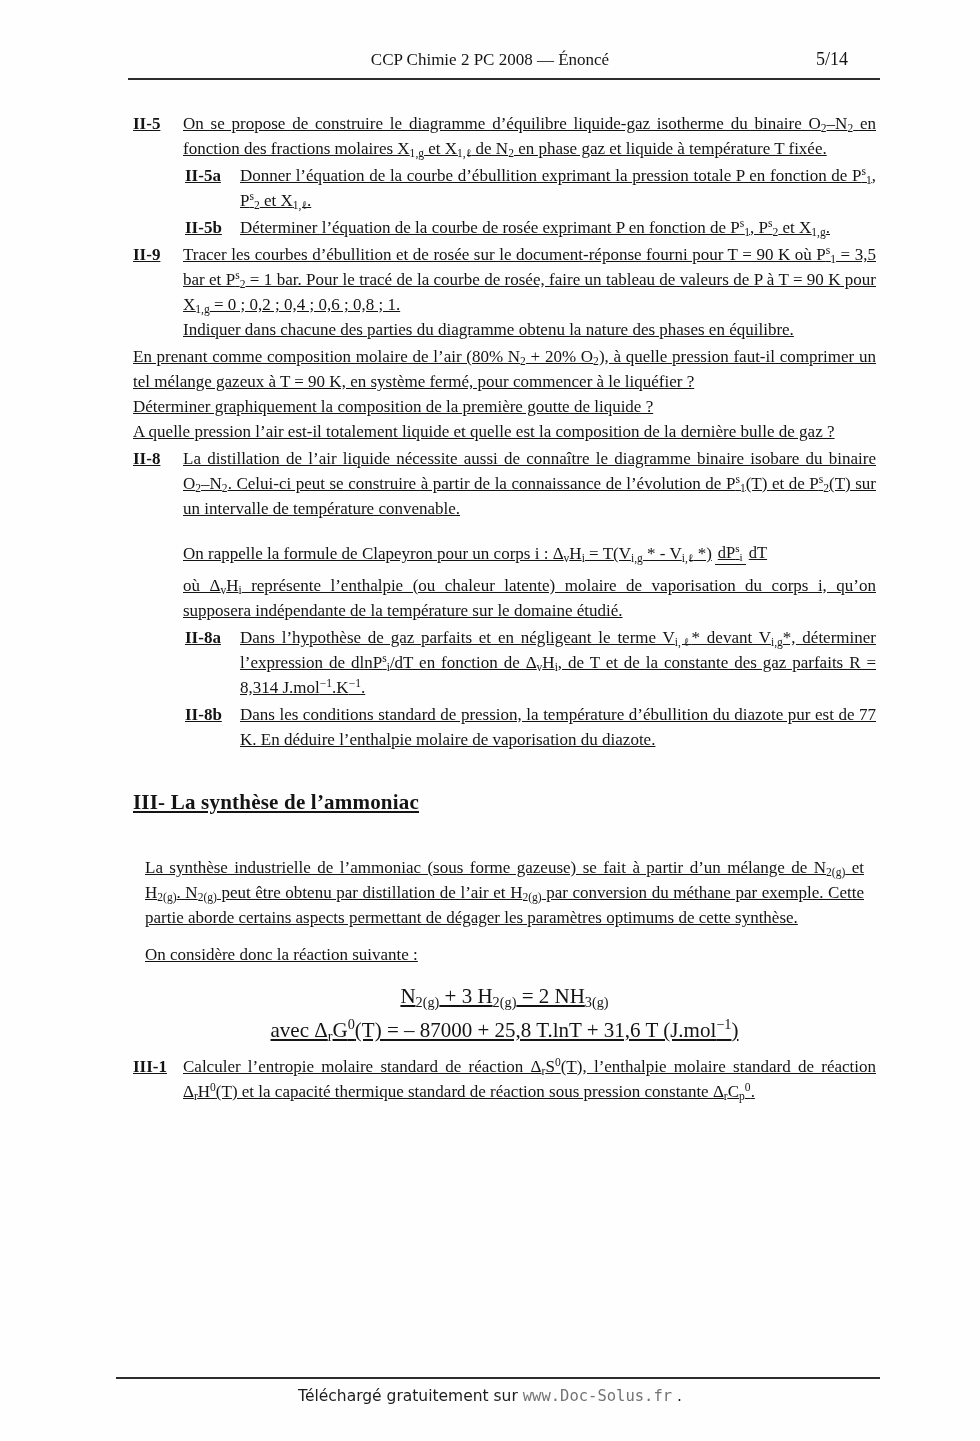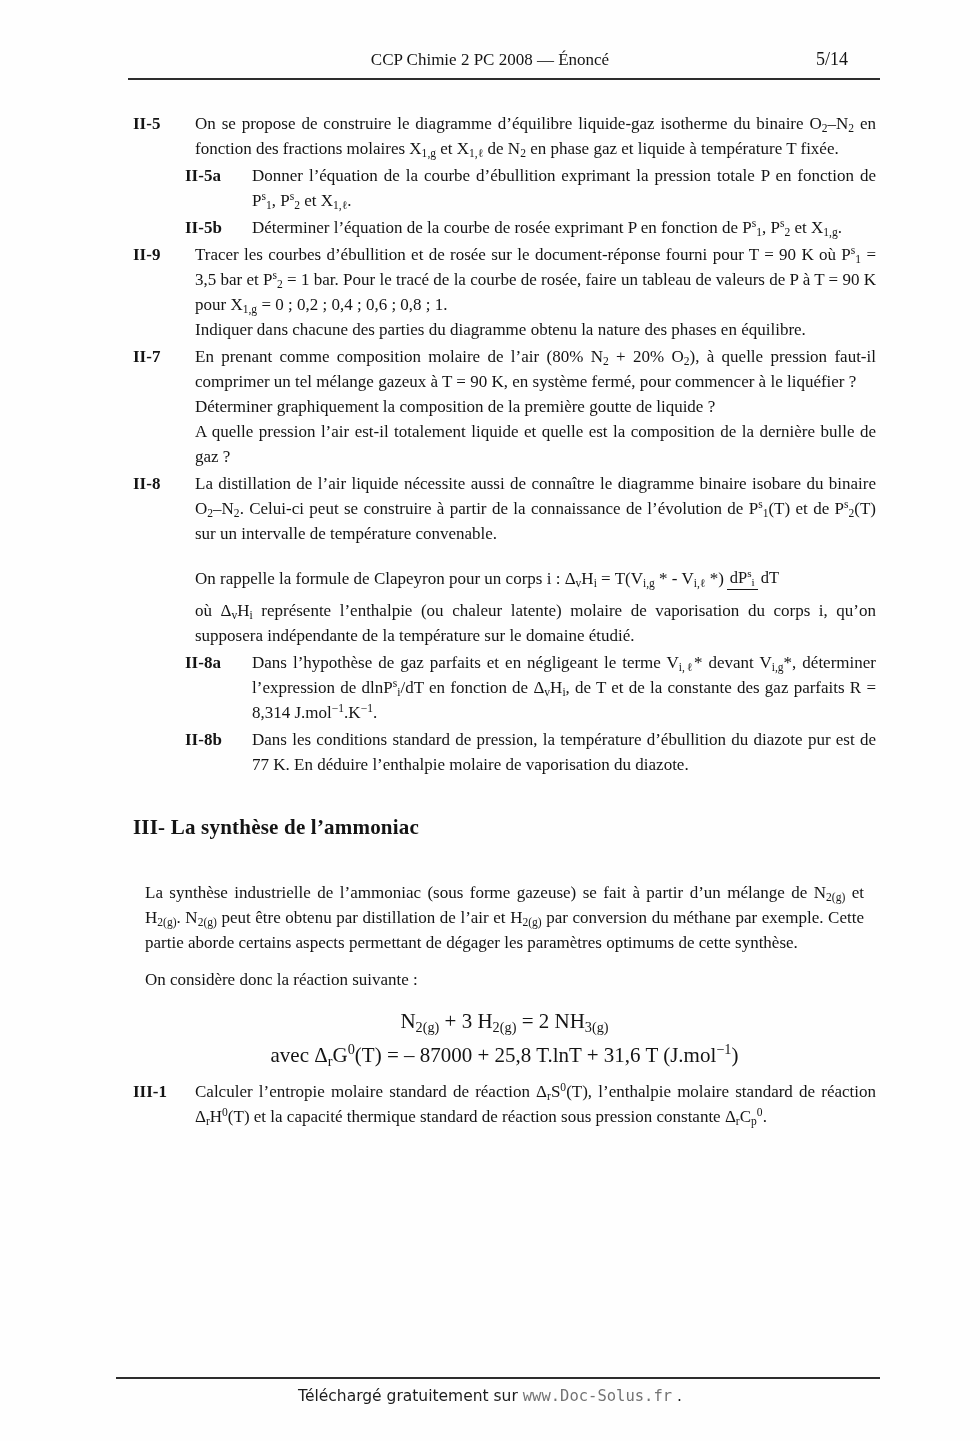--- a/index.html
+++ b/index.html
@@ -8,40 +8,41 @@
     background:#ffffff;
     font-family:"Liberation Serif","DejaVu Serif",serif;
     color:#141414;
     -webkit-font-smoothing:antialiased;
   }
   .page {
     position:relative;
     width:980px; height:1441px;
     background:#fefefe;
     overflow:hidden;
+    text-decoration:underline;
   }
   
   .page-header { padding-top:50px; }
   .header-row {
     position:relative;
     margin:0 128px 0 128px;
     height:25px;
     font-size:17px;
   }
   .header-title { position:absolute; left:0; right:0; text-align:center; }
   .header-page { position:absolute; right:4px; top:-1px; font-size:18px; }
   .header-rule { margin:3px 100px 0 128px; border-top:2px solid #2d2d2d; }
 
   
   .content {
     padding:31px 104px 0 133px;
     font-size:17px;
     line-height:25px;
   }
-  .q { display:flex; margin-bottom:2px;gap:12px; }
+  .q { display:flex; margin-bottom:2px; }
   .q.lvl2 { margin-left:52px; }
   .qlabel { font-weight:bold; flex:0 0 50px; }
   .lvl2 .qlabel { flex:0 0 55px; }
   .qbody { flex:1; min-width:0; }
   p.just { text-align:justify; }
   sup, sub { font-size:68%; line-height:0; }
   sup { vertical-align:baseline; position:relative; top:-0.55em; }
   sub { vertical-align:baseline; position:relative; top:0.28em; }
 
   
@@ -119,21 +120,20 @@
 
     <div class="q lvl1">
       <span class="qlabel">II-9</span>
       <div class="qbody">
         <p class="just">Tracer les courbes d’ébullition et de rosée sur le document-réponse fourni pour T = 90 K où P<sup>s</sup><sub>1</sub> = 3,5 bar et P<sup>s</sup><sub>2</sub> = 1 bar. Pour le tracé de la courbe de rosée, faire un tableau de valeurs de P à T = 90 K pour X<sub>1,g</sub> = 0 ; 0,2 ; 0,4 ; 0,6 ; 0,8 ; 1.</p>
         <p>Indiquer dans chacune des parties du diagramme obtenu la nature des phases en équilibre.</p>
       </div>
     </div>
 
     <div class="q lvl1">
-      <span class="qlabel">II-7</span>
       <div class="qbody">
         <p class="just">En prenant comme composition molaire de l’air (80% N<sub>2</sub> + 20% O<sub>2</sub>), à quelle pression faut-il comprimer un tel mélange gazeux à T = 90 K, en système fermé, pour commencer à le liquéfier ?</p>
         <p>Déterminer graphiquement la composition de la première goutte de liquide ?</p>
         <p class="just">A quelle pression l’air est-il totalement liquide et quelle est la composition de la dernière bulle de gaz ?</p>
       </div>
     </div>
 
     <div class="q lvl1">
       <span class="qlabel">II-8</span>
       <div class="qbody">

